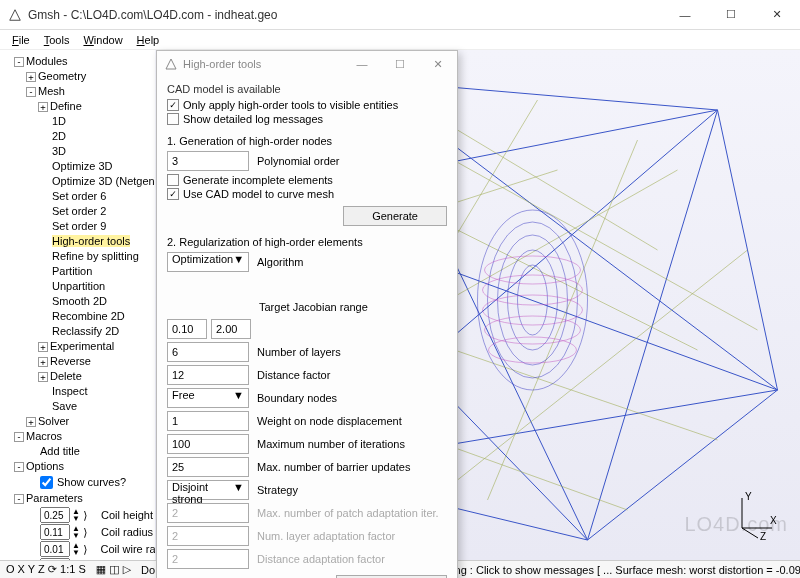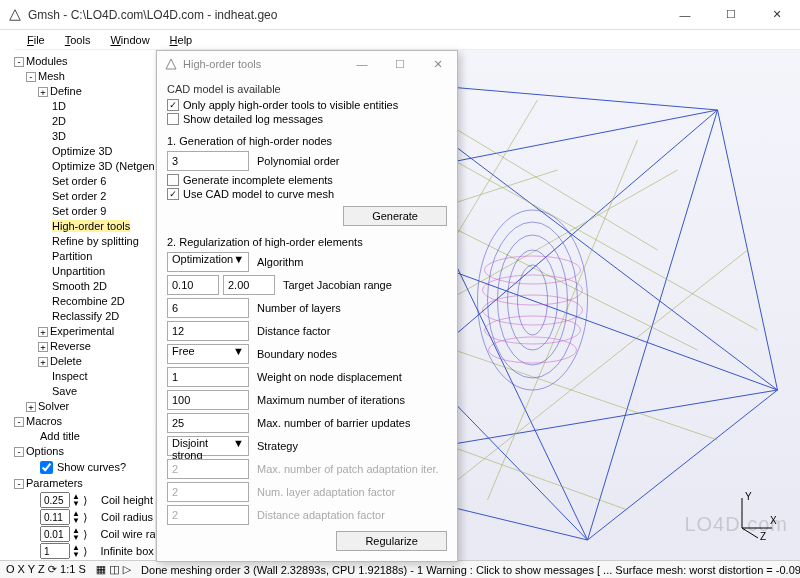--- a/index.html
+++ b/index.html
@@ -4,21 +4,21 @@
 <style>
 * { box-sizing: border-box; margin: 0; padding: 0; font-family: "Segoe UI", Tahoma, sans-serif; font-size: 11px; }
 body { width: 800px; height: 578px; overflow: hidden; background: #fff; color: #000; position: relative; }
 
 
 .titlebar { height: 30px; display: flex; align-items: center; padding-left: 8px; border-bottom: 1px solid #ddd; background: #fff; }
 .titlebar .icon { width: 14px; height: 14px; margin-right: 6px; }
 .titlebar .title { flex: 1; font-size: 12px; color: #333; }
 .titlebar .wbtn { width: 46px; height: 30px; display: flex; align-items: center; justify-content: center; color: #333; }
 
-.menubar { height: 20px; display: flex; align-items: center; gap: 8px; padding-left: 6px; border-bottom: 1px solid #eee; margin-left: 15px; }
+.menubar { height: 20px; display: flex; align-items: center; gap: 2px; padding-left: 6px; border-bottom: 1px solid #eee; }
 .menubar span { padding: 2px 6px; }
 .menubar span u { text-decoration: underline; }
 
 
 .body { position: relative; height: calc(578px - 30px - 20px - 18px); display: flex; }
 .sidebar { width: 155px; height: 100%; overflow: hidden; padding: 4px 2px; font-size: 11px; line-height: 15px; }
 .viewport { flex: 1; position: relative; background: linear-gradient(#f4f4fb, #e9e9f4); overflow: hidden; }
 
 
 .tree ul { list-style: none; padding-left: 12px; }
@@ -49,21 +49,21 @@
 .dlg-title .t { flex: 1; }
 .dlg-title .tbtn { width: 38px; text-align: center; }
 .dlg-body { padding: 6px 10px 10px 10px; }
 .dlg-body .msg { color: #333; margin-bottom: 4px; }
 .dlg-body .chk { display: flex; align-items: center; gap: 4px; margin: 2px 0; }
 .dlg-body .chk .box { width: 12px; height: 12px; border: 1px solid #888; display: inline-flex; align-items: center; justify-content: center; font-size: 9px; }
 .dlg-body .section { margin-top: 10px; margin-bottom: 4px; }
 .dlg-body .row { display: flex; align-items: center; margin: 3px 0; gap: 4px; }
 .dlg-body .row .fld { height: 20px; border: 1px solid #aaa; padding: 0 4px; background: #fff; display: inline-flex; align-items: center; }
 .dlg-body .row .fld.w1 { width: 82px; }
-.dlg-body .row .fld.wh { width: 52px; }
+.dlg-body .row .fld.wh { width: 40px; margin-top: 44px; }
 .dlg-body .row .sel { width: 82px; height: 20px; border: 1px solid #aaa; display: inline-flex; align-items: flex-start; justify-content: space-between; padding: 0 4px; background: #fff; }
 .dlg-body .row .lbl { margin-left: 4px; }
 .dlg-body .row .dis { color: #aaa; }
 .dlg-body .btnrow { display: flex; justify-content: flex-end; margin-top: 6px; }
 .dlg-body button { padding: 3px 28px; border: 1px solid #aaa; background: #f0f0f0; }
 
 .watermark { position: absolute; right: 12px; bottom: 24px; font-size: 20px; color: rgba(0,0,0,0.15); font-weight: normal; letter-spacing: 1px; }
 </style>
 </head>
 <body>
@@ -84,20 +84,21 @@
   <span><u>W</u>indow</span>
   <span><u>H</u>elp</span>
 </div>
 
 <div class="body">
 
   <div class="sidebar tree">
     <ul>
       <li><span class="tw">-</span><span>Modules</span>
         <ul>
+          <li><span class="tw">+</span><span>Geometry</span></li>
           <li><span class="tw">-</span><span>Mesh</span>
             <ul>
               <li><span class="tw">+</span><span>Define</span></li>
               <li class="leaf"><span>1D</span></li>
               <li class="leaf"><span>2D</span></li>
               <li class="leaf"><span>3D</span></li>
               <li class="leaf"><span>Optimize 3D</span></li>
               <li class="leaf"><span>Optimize 3D (Netgen)</span></li>
               <li class="leaf"><span>Set order 6</span></li>
               <li class="leaf"><span>Set order 2</span></li>

